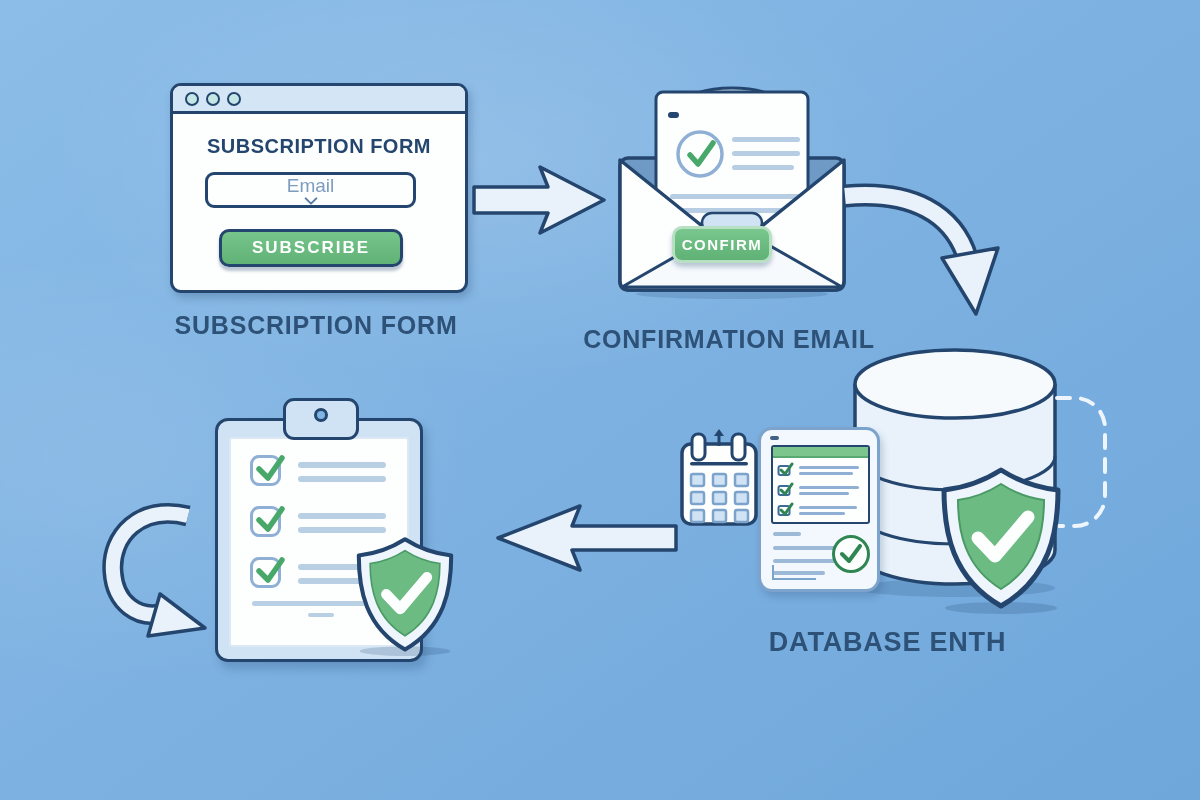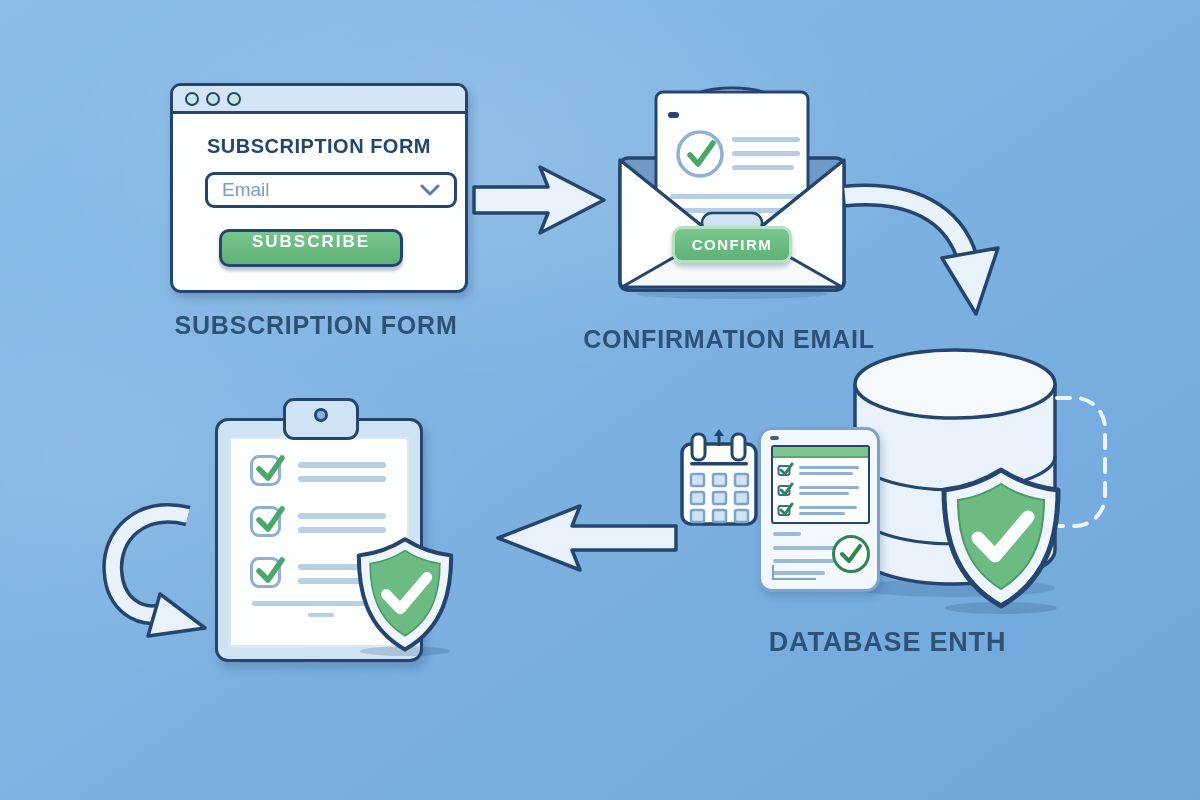--- a/index.html
+++ b/index.html
@@ -25,34 +25,34 @@
   .window-bar{
     height:25px;background:#d4e6f5;border-bottom:3px solid #24466e;
     border-radius:8px 8px 0 0;display:flex;align-items:center;gap:7px;padding-left:12px;
   }
   .dot{width:10px;height:10px;border-radius:50%;border:2.5px solid #24466e;background:#c4e6e4;}
   .window-title{
     margin-top:21px;text-align:center;font-size:20px;font-weight:700;
     color:#24466e;letter-spacing:.5px;
   }
   .email-select{
-    position:absolute;left:32px;top:86px;width:252px;height:36px;background:#fdfefe;
+    position:absolute;left:32px;top:86px;width:211px;height:36px;background:#fdfefe;
     border:3px solid #24466e;border-radius:9px;display:flex;align-items:center;
     justify-content:space-between;padding:0 14px;box-sizing:border-box;
-    color:#7d9cc0;font-size:19px;
+    color:#7d9cc0;font-size:19px;flex-direction:column;
   }
   .subscribe-btn{
     position:absolute;left:46px;top:143px;width:184px;height:38px;
     background:linear-gradient(#76c58c,#61b277);border:3px solid #24466e;border-radius:10px;
-    box-sizing:border-box;display:flex;align-items:flex-start;justify-content:center;
+    box-sizing:border-box;display:flex;align-items:center;justify-content:center;
     color:#fdfefe;font-weight:700;font-size:17px;letter-spacing:2px;
     box-shadow:0 4px 3px rgba(36,70,110,.3);
   }
   .confirm-btn{
-    left:672px;top:226px;width:120px;height:37px;
+    left:672px;top:226px;width:100px;height:37px;
     background:linear-gradient(#79c78e,#5fb175);border:3px solid #b7e0c2;border-radius:10px;
     box-sizing:border-box;display:flex;align-items:center;justify-content:center;
     color:#fdfefe;font-weight:700;font-size:15px;letter-spacing:1.5px;
     box-shadow:0 4px 5px rgba(36,70,110,.3);z-index:6;
   }
   
   .tablet{
     left:758px;top:427px;width:122px;height:165px;background:#f2f8fd;
     border:3.5px solid #7ca3cc;border-radius:14px;box-sizing:border-box;z-index:4;
     box-shadow:3px 5px 7px rgba(36,70,110,.22);

